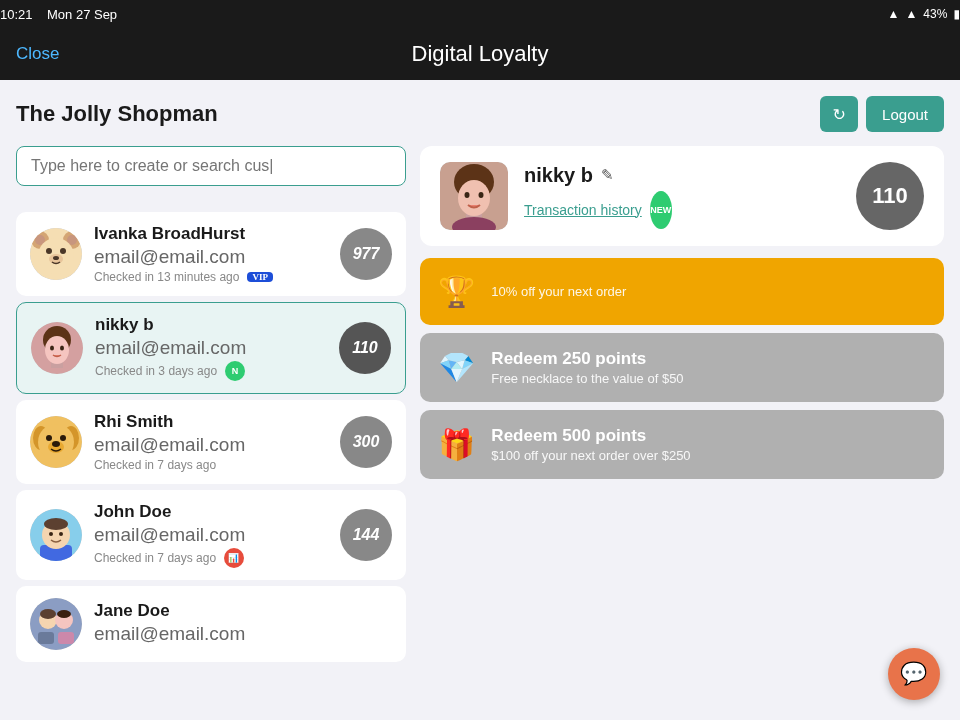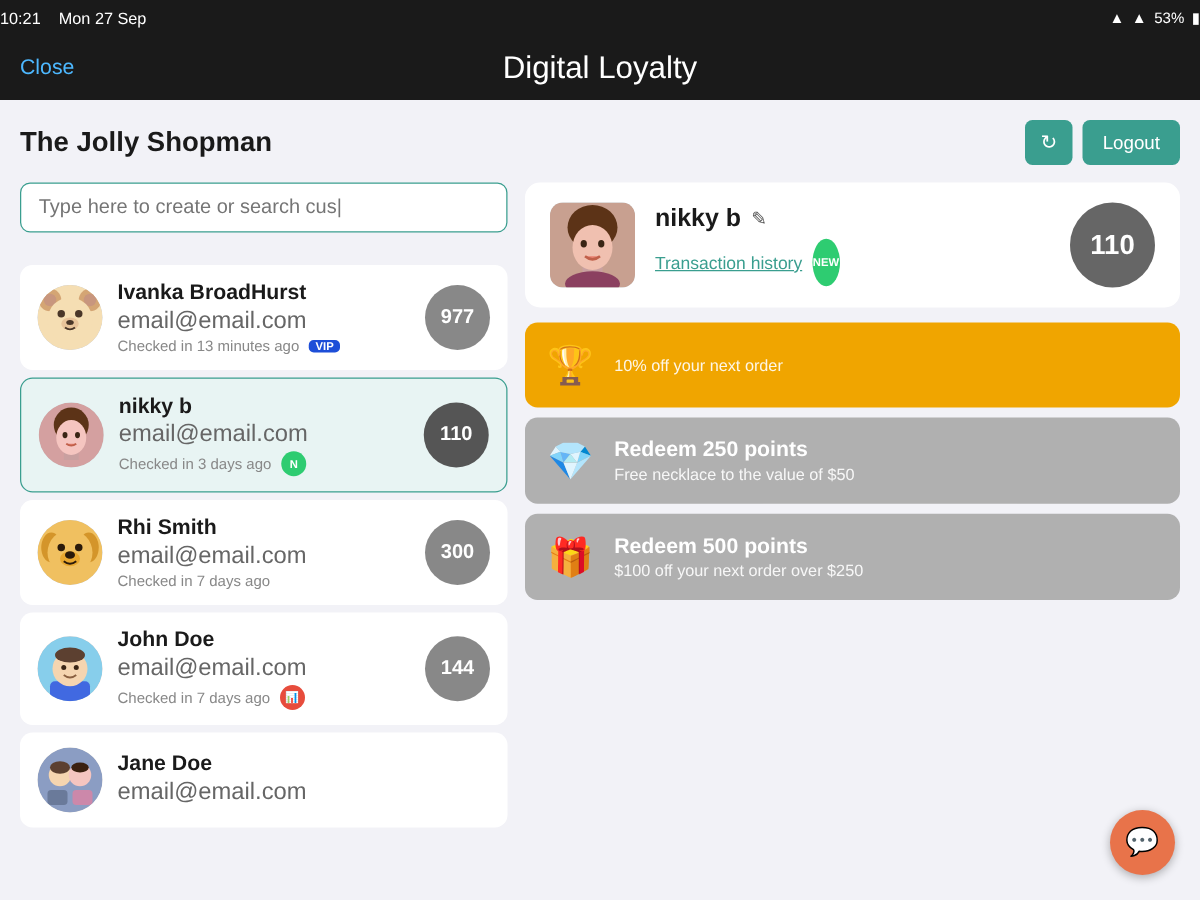--- a/index.html
+++ b/index.html
@@ -37,21 +37,21 @@
       position: relative;
     }
     .header-close {
       position: absolute;
       left: 16px;
       color: #4db8ff;
       font-size: 17px;
       cursor: pointer;
     }
     .header-title {
-      font-size: 25px;
+      font-size: 22px;
       font-weight: 400;
       color: white;
     }
 
     
     .main {
       background: #f2f2f7;
       height: calc(720px - 80px);
       padding: 16px;
       display: flex;
@@ -183,20 +183,21 @@
     }
 
     .badge-vip {
       background: #1d4ed8;
       color: white;
       font-size: 9px;
       font-weight: 700;
       padding: 0 5px;
       border-radius: 4px;
       margin-left: 4px;
+      font-family: Liberation Serif, serif;
     }
     .badge-new {
       background: #2ecc71;
       color: white;
       font-size: 9px;
       font-weight: 700;
       width: 20px;
       height: 20px;
       border-radius: 50%;
       display: inline-flex;
@@ -223,20 +224,21 @@
       height: 52px;
       border-radius: 50%;
       background: #888;
       color: white;
       display: flex;
       align-items: center;
       justify-content: center;
       font-size: 16px;
       font-weight: 600;
       flex-shrink: 0;
+      font-style: italic;
     }
     .points-circle.active {
       background: #555;
     }
 
     
     .right-panel {
       flex: 1;
       display: flex;
       flex-direction: column;
@@ -375,21 +377,21 @@
 
 <div class="status-bar">
   <div class="status-left">
     <span>10:21</span>
     &nbsp;&nbsp;
     <span>Mon 27 Sep</span>
   </div>
   <div class="status-right">
     <span>▲</span>
     <span>▲</span>
-    <span>53%</span>
+    <span>43%</span>
     <span>▮</span>
   </div>
 </div>
 
 <div class="header">
   <span class="header-close">Close</span>
   <span class="header-title">Digital Loyalty</span>
 </div>
 
 <div class="main">

